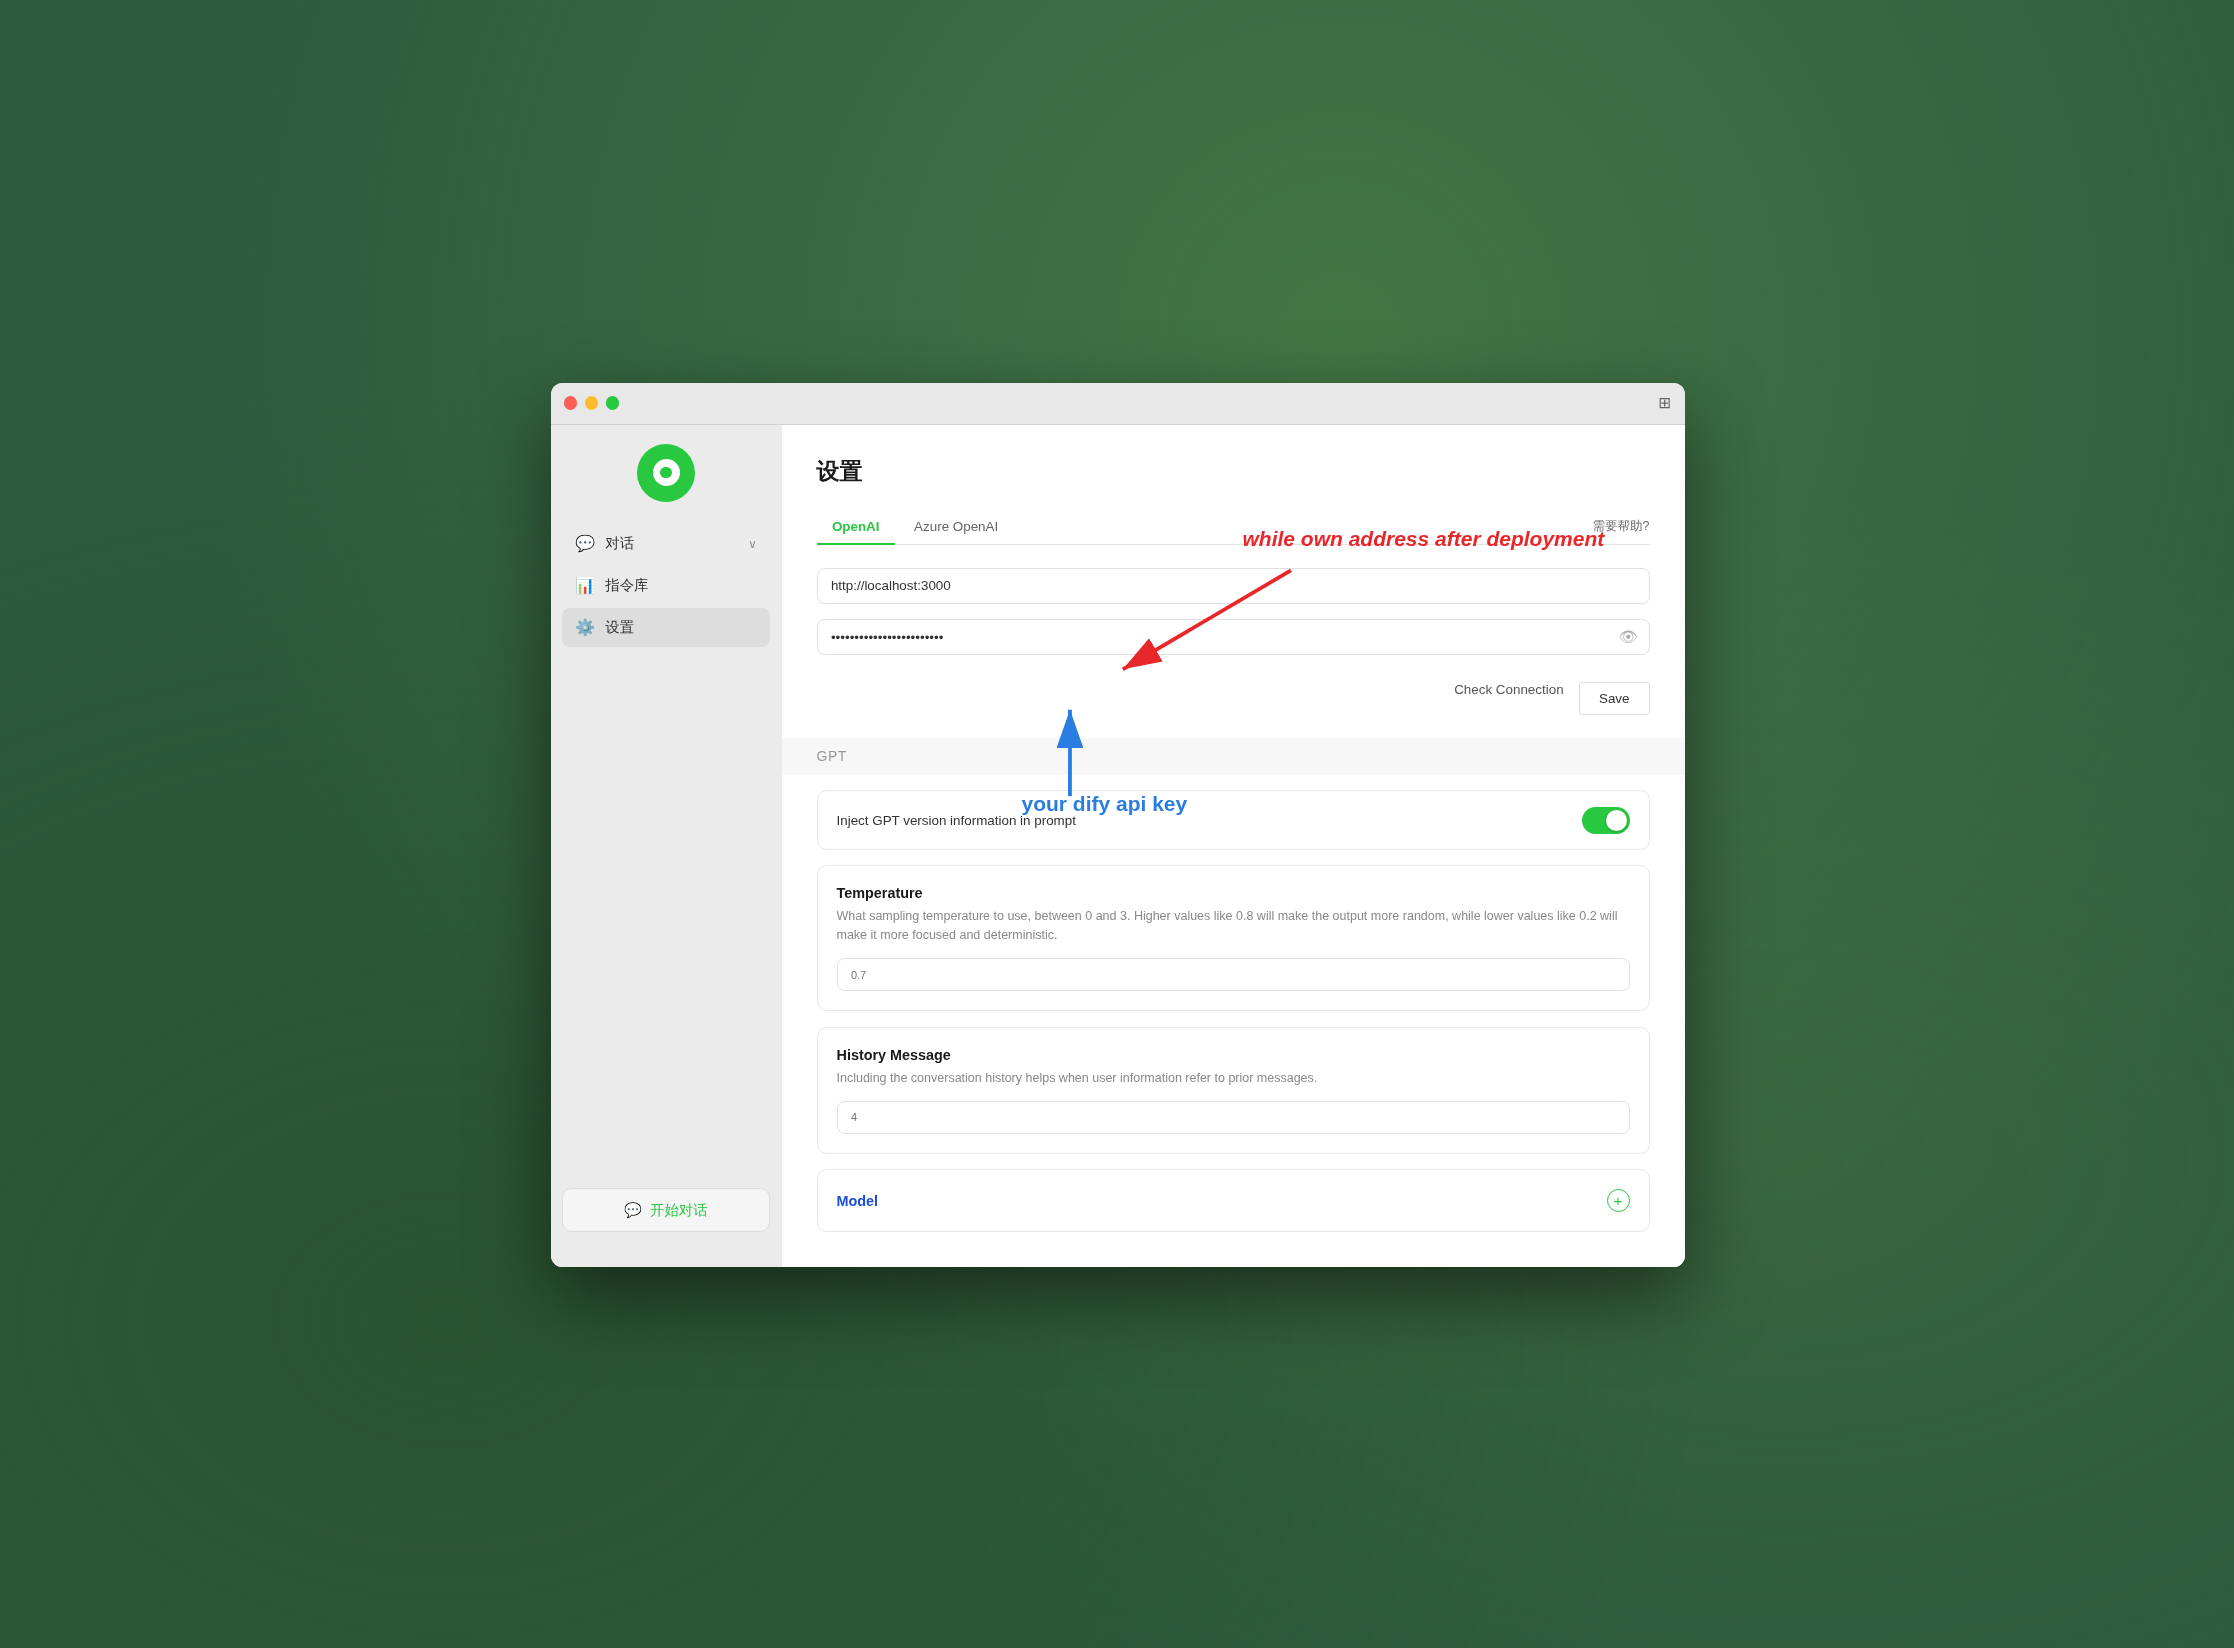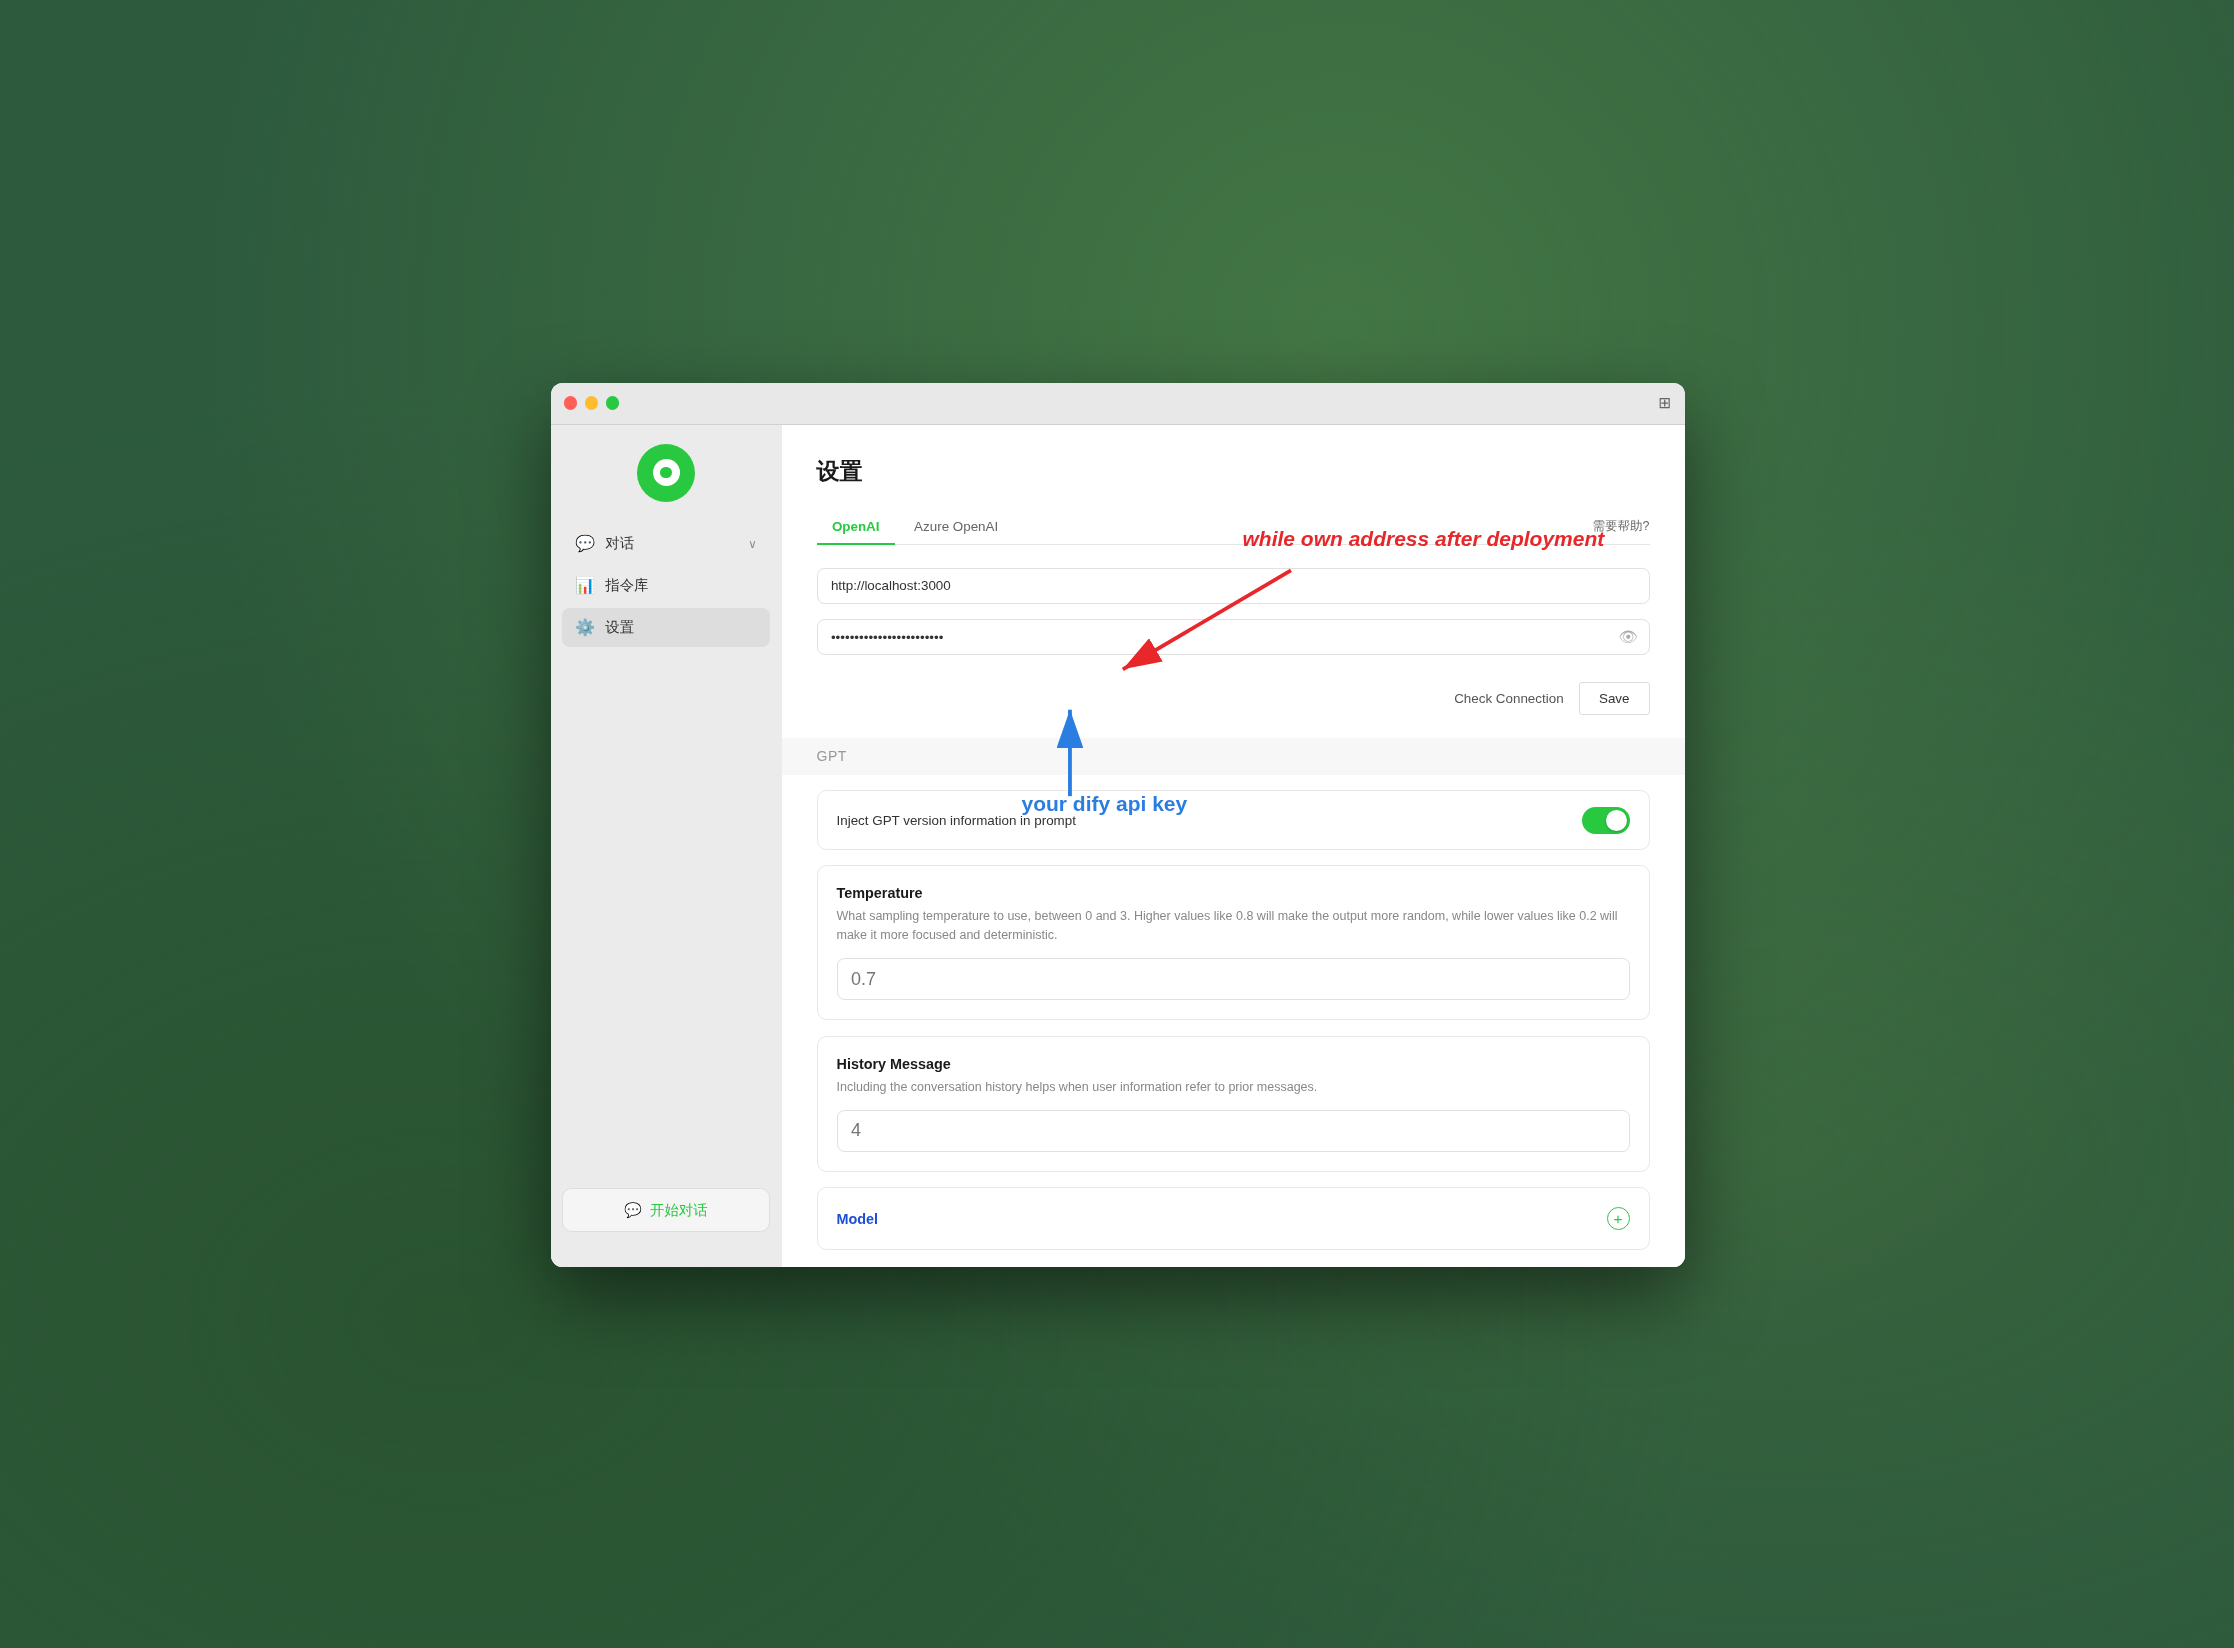--- a/index.html
+++ b/index.html
@@ -232,21 +232,20 @@
       right: 11.5px;
       top: 50%;
       transform: translateY(-50%);
       color: #aaa;
       cursor: pointer;
       font-size: 15.4px;
     }
 
     .form-actions {
       display: flex;
-      align-items: center;
       justify-content: flex-end;
       gap: 15.4px;
       margin-top: 11.5px;
       margin-bottom: 23px;
     }
     .check-connection-text {
       font-size: 13.4px;
       color: #555;
       cursor: pointer;
     }
@@ -329,21 +328,21 @@
       font-size: 12.5px;
       color: #888;
       margin-bottom: 13.4px;
       line-height: 1.5;
     }
     .card-input {
       width: 100%;
       padding: 9.6px 13.4px;
       border: 1px solid #e0e0e0;
       border-radius: 7.7px;
-      font-size: 18px;
+      font-size: 11px;
       color: #999;
       background: white;
       outline: none;
     }
 
     
     .model-row {
       display: flex;
       align-items: center;
       padding: 19px;

